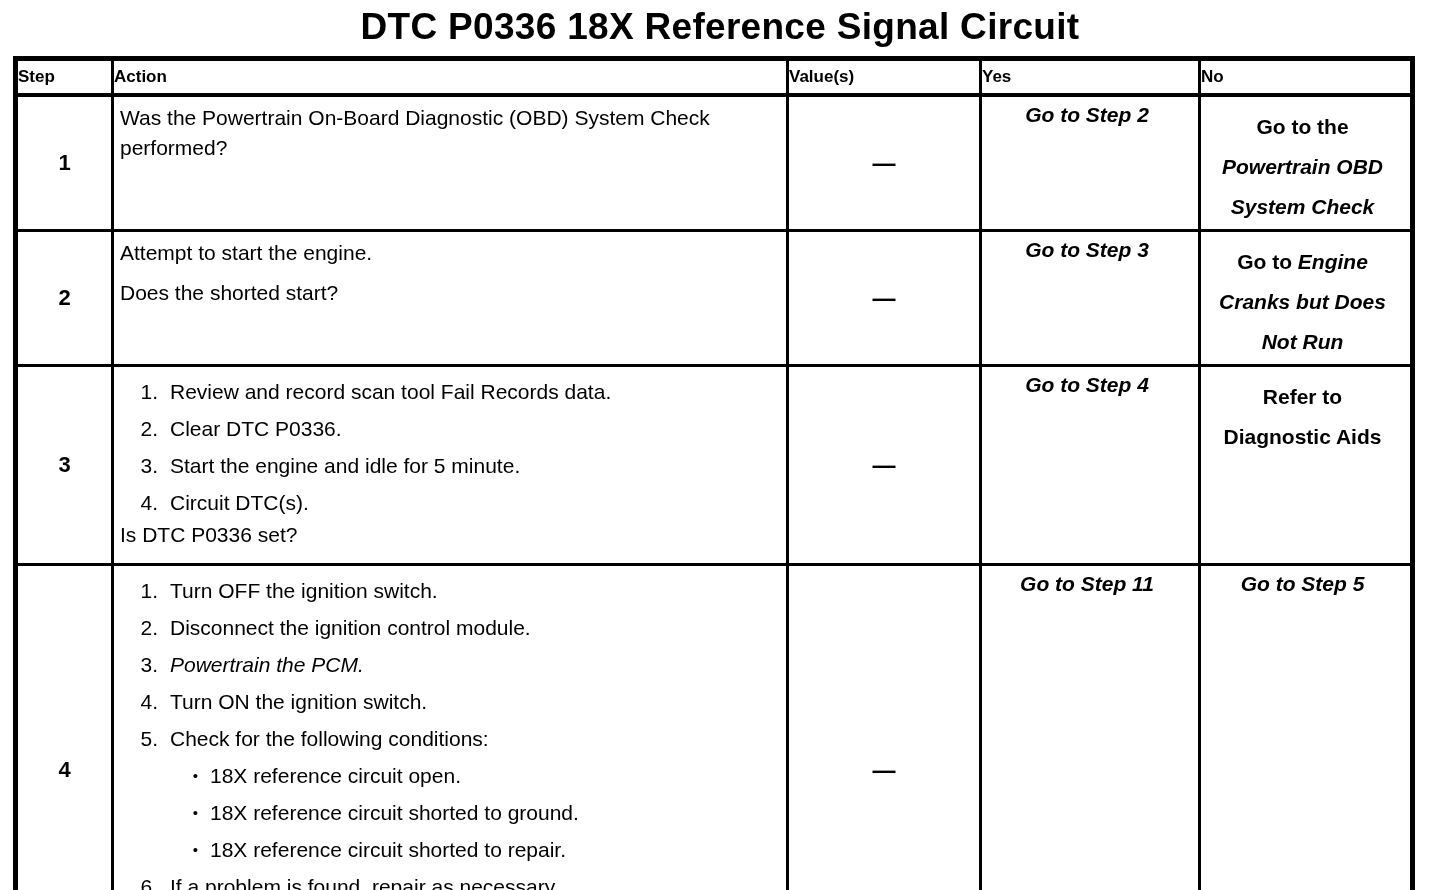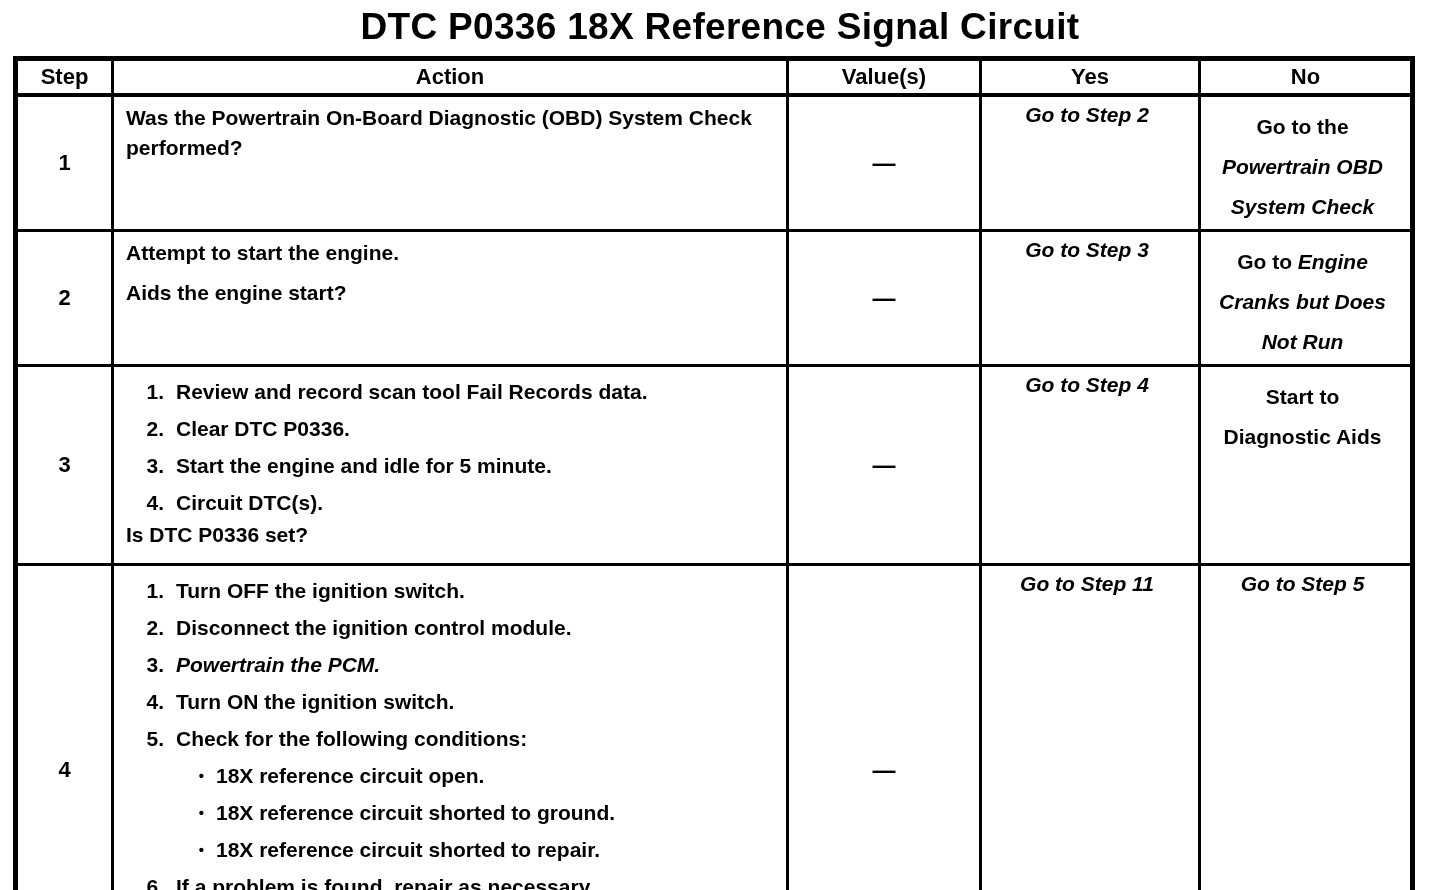--- a/index.html
+++ b/index.html
@@ -29,40 +29,40 @@
   }
   .dtc th, .dtc td {
     border: 3px solid #000;
     padding: 0;
     vertical-align: top;
     overflow: hidden;
   }
   .dtc thead th {
     height: 32px;
     vertical-align: middle;
-    text-align: center;
-    font-size: 22px;
+    text-align: left;
+    font-size: 17px;
     font-weight: bold;
     border-bottom-width: 4px;
   }
   tr.r1 td { height: 94px; }
   tr.r2 td { height: 97px; }
   tr.r3 td { height: 184px; }
   tr.r4 td { height: 396px; }
 
   td.step {
     text-align: center;
     vertical-align: middle;
     font-size: 22px;
     font-weight: bold;
   }
   td.action {
     font-size: 21px;
-    font-weight: bold;
-    padding: 6px 8px 6px 12px;
+    font-weight: normal;
+    padding: 6px 8px 6px 6px;
     line-height: 30px;
   }
   td.value {
     text-align: center;
     vertical-align: middle;
     font-size: 23px;
     font-weight: bold;
   }
   td.yes, td.no {
     text-align: center;
@@ -127,21 +127,21 @@
           <span class="noline">Go to the</span>
           <span class="noline italic">Powertrain OBD</span>
           <span class="noline italic">System Check</span>
         </td>
       </tr>
 
       <tr class="r2">
         <td class="step">2</td>
         <td class="action">
           <div>Attempt to start the engine.</div>
-          <div class="gap">Aids the engine start?</div>
+          <div class="gap">Does the shorted start?</div>
         </td>
         <td class="value">
           <span>—</span>
         </td>
         <td class="yes vbottom">
           <span class="italic">Go to Step 3</span>
         </td>
         <td class="no vmiddle">
           <span class="noline"><span>Go to</span> <span class="italic">Engine</span></span>
           <span class="noline italic">Cranks but Does</span>
@@ -172,21 +172,21 @@
             <div class="q">Is DTC P0336 set?</div>
           </div>
         </td>
         <td class="value">
           <span>—</span>
         </td>
         <td class="yes vbottom">
           <span class="italic">Go to Step 4</span>
         </td>
         <td class="no vbottom">
-          <span class="noline">Start to</span>
+          <span class="noline">Refer to</span>
           <span class="noline">Diagnostic Aids</span>
         </td>
       </tr>
 
       <tr class="r4">
         <td class="step">4</td>
         <td class="action">
           <div class="cellflex h4">
             <div class="li">
                 <span class="num">1.</span>

